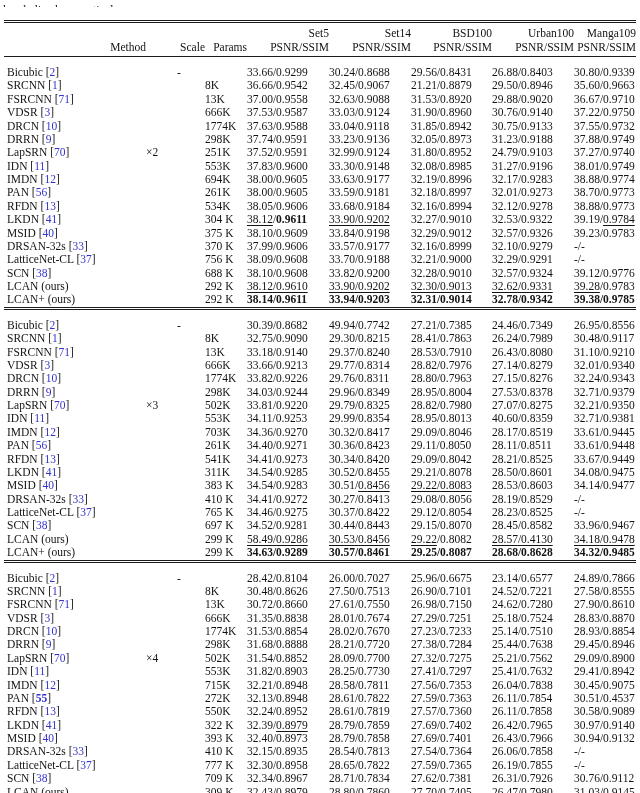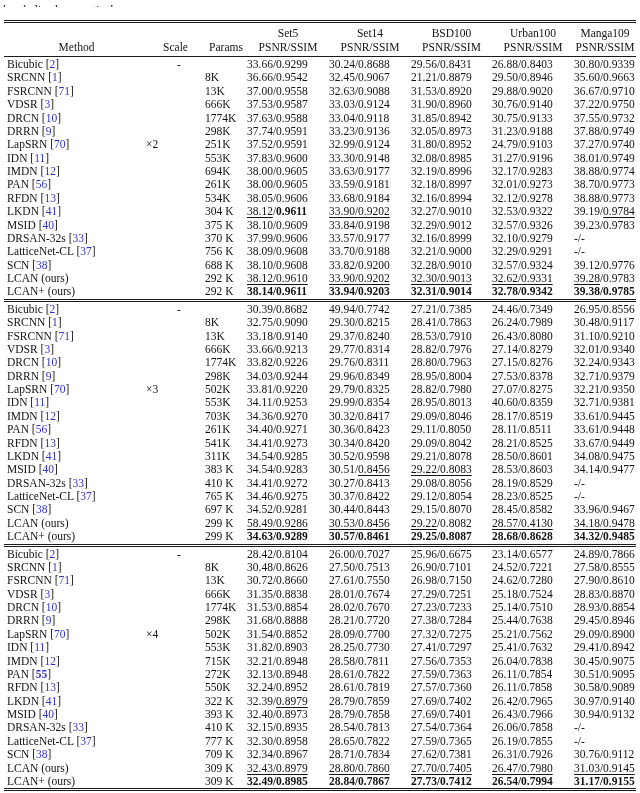--- a/index.html
+++ b/index.html
@@ -16,34 +16,34 @@
     border-collapse:collapse;table-layout:fixed;
     width:632px;margin:13px 0 0 4px;
     border-top:3px double #1a1a1a;
     border-bottom:3px double #1a1a1a;
     font-size:11.5px;
   }
   thead{border-bottom:1px solid #1a1a1a;}
   tbody{border-top:3px double #1a1a1a;}
   tbody:first-of-type{border-top:none;}
   th{
-    font-weight:normal;text-align:center;vertical-align:bottom;
+    font-weight:normal;text-align:right;vertical-align:bottom;
     padding:3px 0 2px 0;line-height:14px;
   }
   th .t, th .s{display:block;}
   td{
     padding:0;height:13.38px;line-height:13.38px;
     white-space:nowrap;overflow:visible;text-align:left;vertical-align:middle;
   }
   td.method, th.method{padding-left:3px;}
   .b{font-weight:bold;}
   .u{text-decoration:underline;text-underline-offset:1.5px;text-decoration-thickness:0.8px;}
   a.cite{text-decoration:none;cursor:pointer;}
   td.params .dash{margin-left:-28px;}
-  tbody tr:first-child td{padding-top:1px;}
+  tbody tr:first-child td{padding-top:9px;}
 </style>
 </head>
 <body>
 
 <div class="caption-clip">
   <span class="inner">
     <span>d </span><span class="uword">underlined</span><span>, respectively.</span>
   </span>
 </div>
 
@@ -376,21 +376,21 @@
         <td class="num"><span>30.34</span><span>/</span><span>0.8420</span></td>
         <td class="num"><span>29.09</span><span>/</span><span>0.8042</span></td>
         <td class="num"><span>28.21</span><span>/</span><span>0.8525</span></td>
         <td class="num"><span>33.67</span><span>/</span><span>0.9449</span></td>
       </tr>
       <tr>
         <td class="method"><span>LKDN</span> [<a class="cite" style="color: rgb(51, 51, 204);">41</a>]</td>
         <td></td>
         <td class="params"><span>311K</span></td>
         <td class="num"><span>34.54</span><span>/</span><span>0.9285</span></td>
-        <td class="num"><span>30.52</span><span>/</span><span>0.9598</span></td>
+        <td class="num"><span>30.52</span><span>/</span><span>0.8455</span></td>
         <td class="num"><span>29.21</span><span>/</span><span>0.8078</span></td>
         <td class="num"><span>28.50</span><span>/</span><span>0.8601</span></td>
         <td class="num"><span>34.08</span><span>/</span><span>0.9475</span></td>
       </tr>
       <tr>
         <td class="method"><span>MSID</span> [<a class="cite" style="color: rgb(51, 51, 204);">40</a>]</td>
         <td></td>
         <td class="params"><span>383 K</span></td>
         <td class="num"><span>34.54</span><span>/</span><span>0.9283</span></td>
         <td class="num"><span>30.51</span><span>/</span><span class="u">0.8456</span></td>
@@ -541,21 +541,21 @@
         <td class="num"><span>30.45</span><span>/</span><span>0.9075</span></td>
       </tr>
       <tr>
         <td class="method"><span>PAN</span> [<a class="cite" style="color: rgb(51, 51, 204); font-weight: bold;">55</a>]</td>
         <td></td>
         <td class="params"><span>272K</span></td>
         <td class="num"><span>32.13</span><span>/</span><span>0.8948</span></td>
         <td class="num"><span>28.61</span><span>/</span><span>0.7822</span></td>
         <td class="num"><span>27.59</span><span>/</span><span>0.7363</span></td>
         <td class="num"><span>26.11</span><span>/</span><span>0.7854</span></td>
-        <td class="num"><span>30.51</span><span>/</span><span>0.9095</span></td>
+        <td class="num"><span>30.51</span><span>/</span><span>0.4537</span></td>
       </tr>
       <tr>
         <td class="method"><span>RFDN</span> [<a class="cite" style="color: rgb(51, 51, 204);">13</a>]</td>
         <td></td>
         <td class="params"><span>550K</span></td>
         <td class="num"><span>32.24</span><span>/</span><span>0.8952</span></td>
         <td class="num"><span>28.61</span><span>/</span><span>0.7819</span></td>
         <td class="num"><span>27.57</span><span>/</span><span>0.7360</span></td>
         <td class="num"><span>26.11</span><span>/</span><span>0.7858</span></td>
         <td class="num"><span>30.58</span><span>/</span><span>0.9089</span></td>

